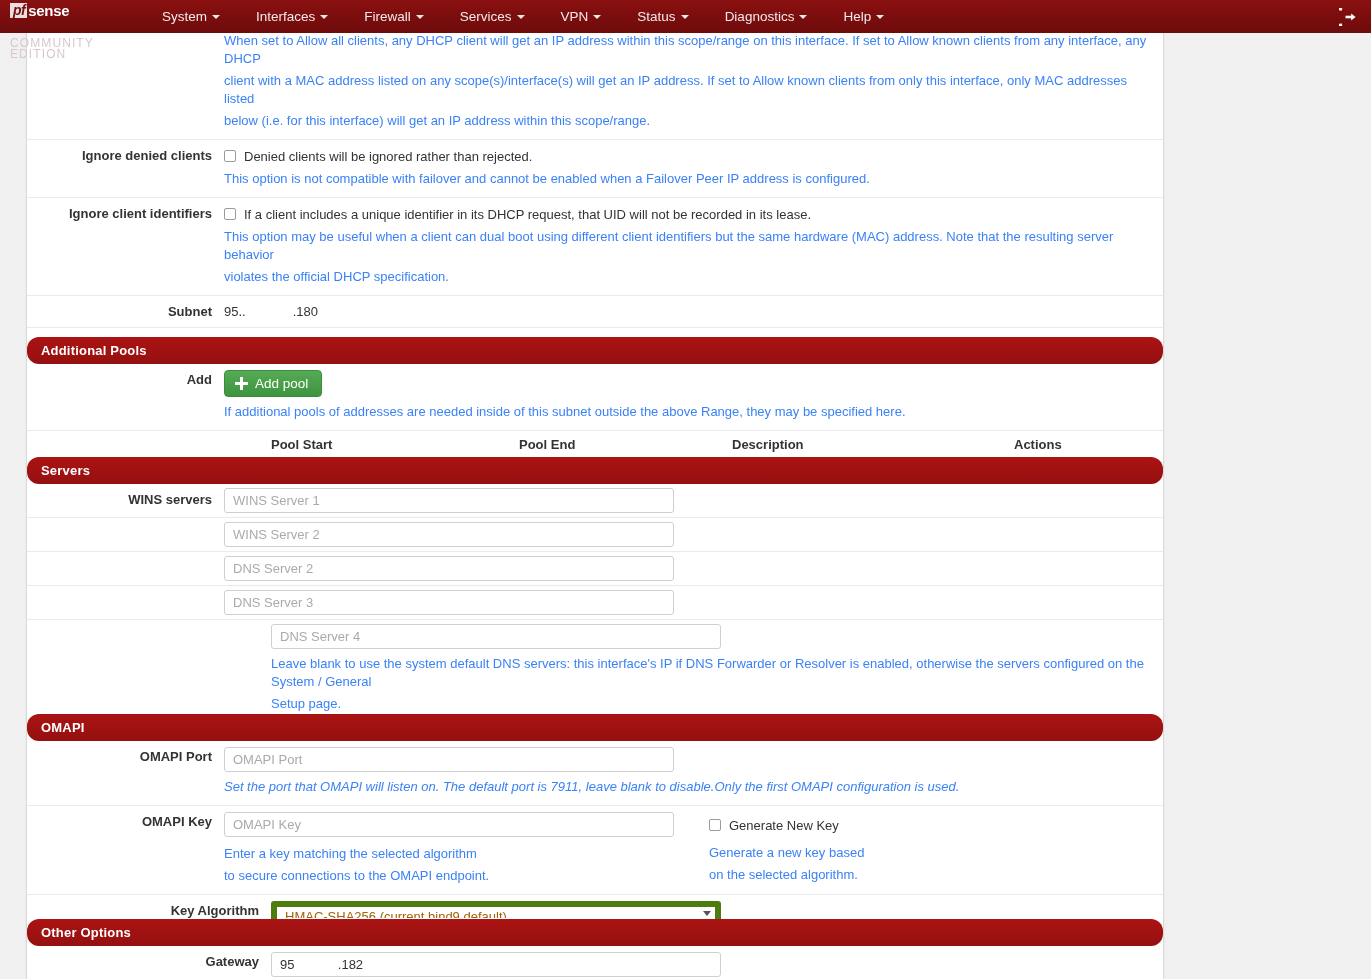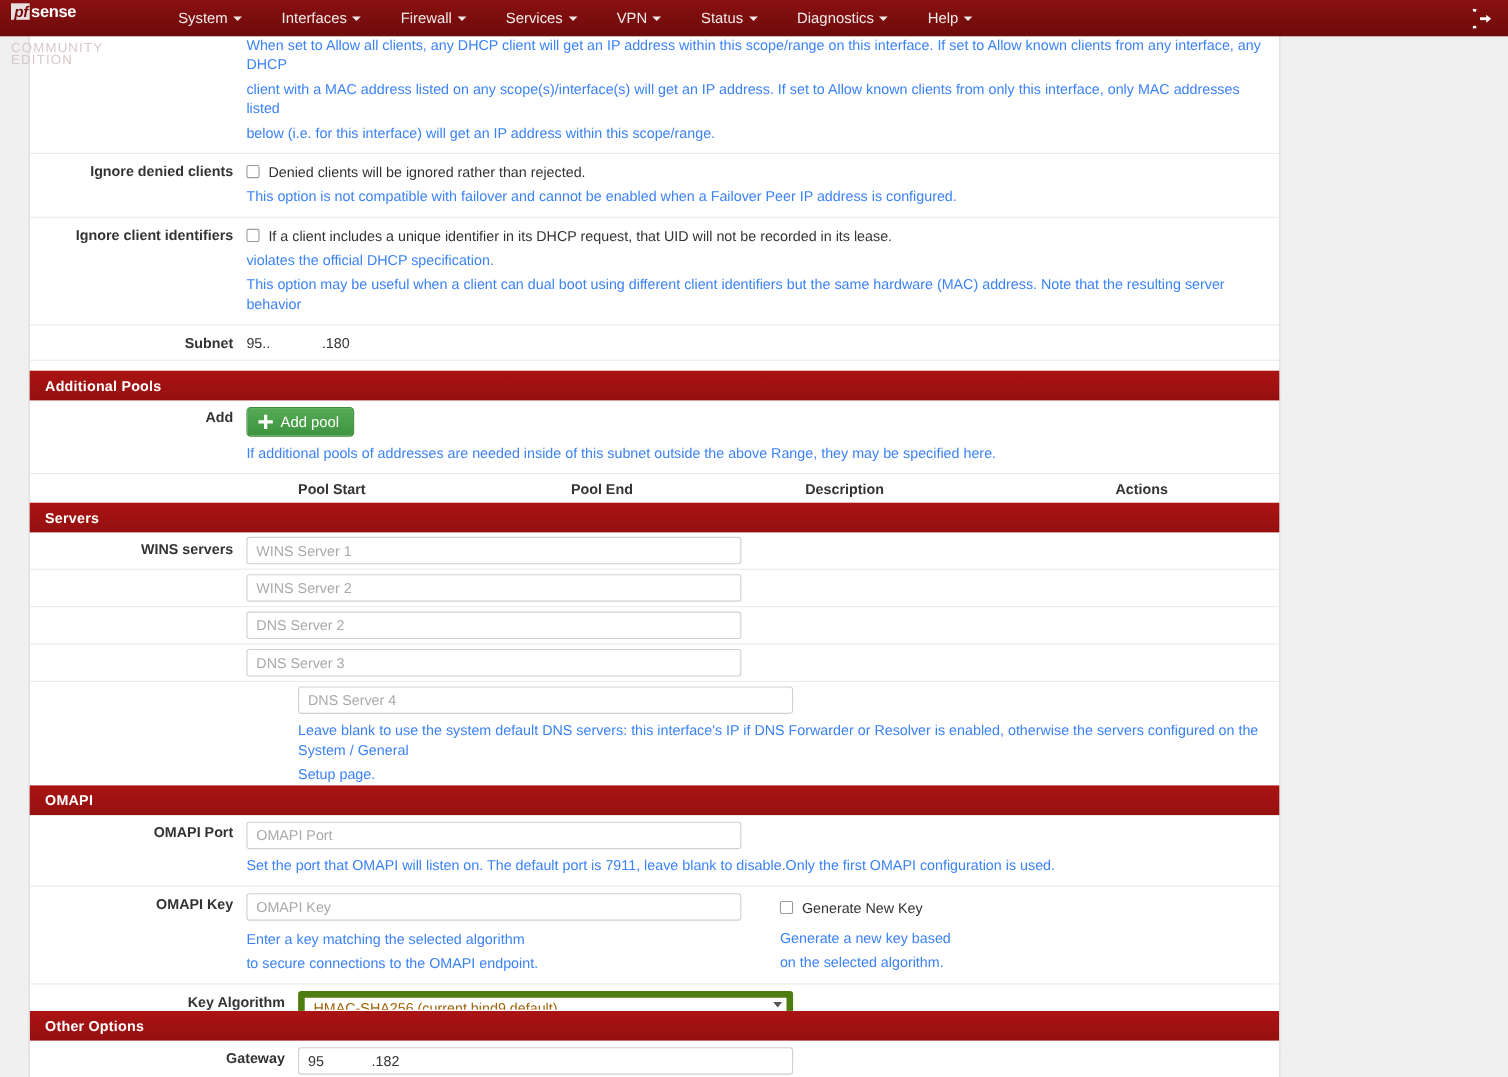--- a/index.html
+++ b/index.html
@@ -105,20 +105,21 @@
     box-shadow: 0 1px 1px rgba(0,0,0,0.06);
   }
   .panel-heading {
     background: #a01010;
     background: linear-gradient(to bottom,#ab1313 0%, #951010 100%);
     color: #fff;
     font-weight: bold;
     font-size: 13px;
     padding: 6px 0 6px 14px;
     letter-spacing: 0.2px;
+    border-radius: 12px;
   }
   .panel-body { padding: 0; }
 
   .frow {
     display: flex;
     border-bottom: 1px solid #eaeaea;
     min-height: 26px;
   }
   .frow.nb { border-bottom: none; padding-left: 47px; }
   .flabel {
@@ -316,22 +317,22 @@
         </div>
       </div>
 
       <div class="frow">
         <div class="flabel">Ignore client identifiers</div>
         <div class="fctl">
           <div class="chkline">
             <input type="checkbox" style="">
             <span class="chklabel">If a client includes a unique identifier in its DHCP request, that UID will not be recorded in its lease.</span>
           </div>
+          <div class="help">This option may be useful when a client can dual boot using different client identifiers but the same hardware (MAC) address. Note that the resulting server behavior</div>
           <div class="help">violates the official DHCP specification.</div>
-          <div class="help">This option may be useful when a client can dual boot using different client identifiers but the same hardware (MAC) address. Note that the resulting server behavior</div>
         </div>
       </div>
 
       <div class="frow">
         <div class="flabel">Subnet</div>
         <div class="fctl tight">
           <div class="static-val">95..             .180</div>
         </div>
       </div>
 
@@ -437,21 +438,21 @@
   </div>
 
   <div class="panel" style="top:681px;">
     <div class="panel-heading">OMAPI</div>
     <div class="panel-body">
 
       <div class="frow">
         <div class="flabel">OMAPI Port</div>
         <div class="fctl">
           <input type="text" placeholder="OMAPI Port" style="">
-          <div class="help" style="padding-top:6px;">Set the port that OMAPI will listen on. The default port is 7911, leave blank to disable.Only the first OMAPI configuration is used.</div>
+          <div class="help" style="padding-top:6px;font-style:italic;">Set the port that OMAPI will listen on. The default port is 7911, leave blank to disable.Only the first OMAPI configuration is used.</div>
         </div>
       </div>
 
       <div class="frow">
         <div class="flabel">OMAPI Key</div>
         <div class="fctl">
           <div class="twocol">
             <div class="c1">
               <input type="text" placeholder="OMAPI Key" style="">
               <div class="help" style="padding-top:8px;">Enter a key matching the selected algorithm</div>

